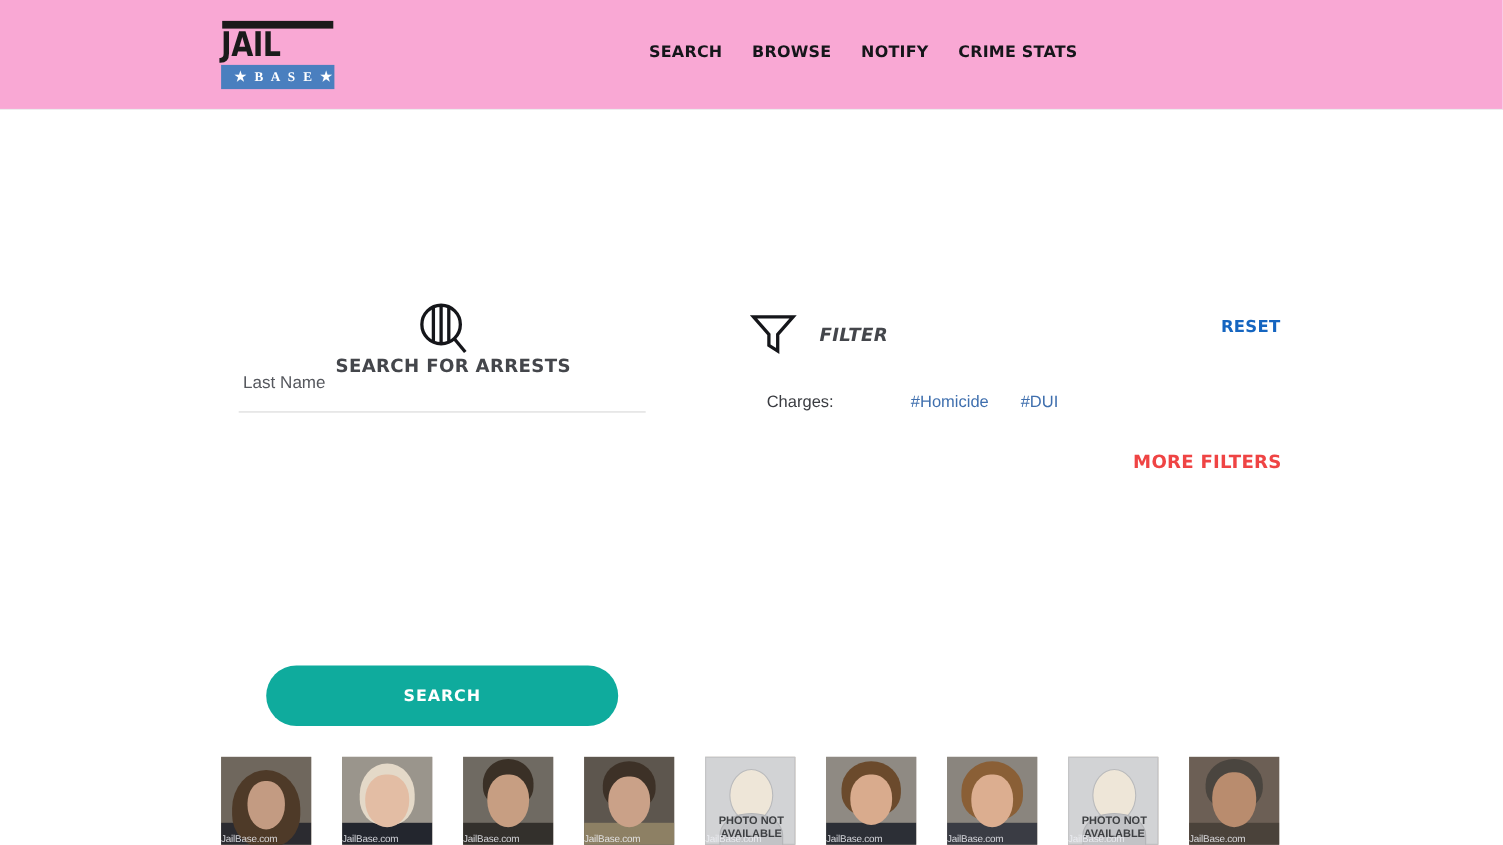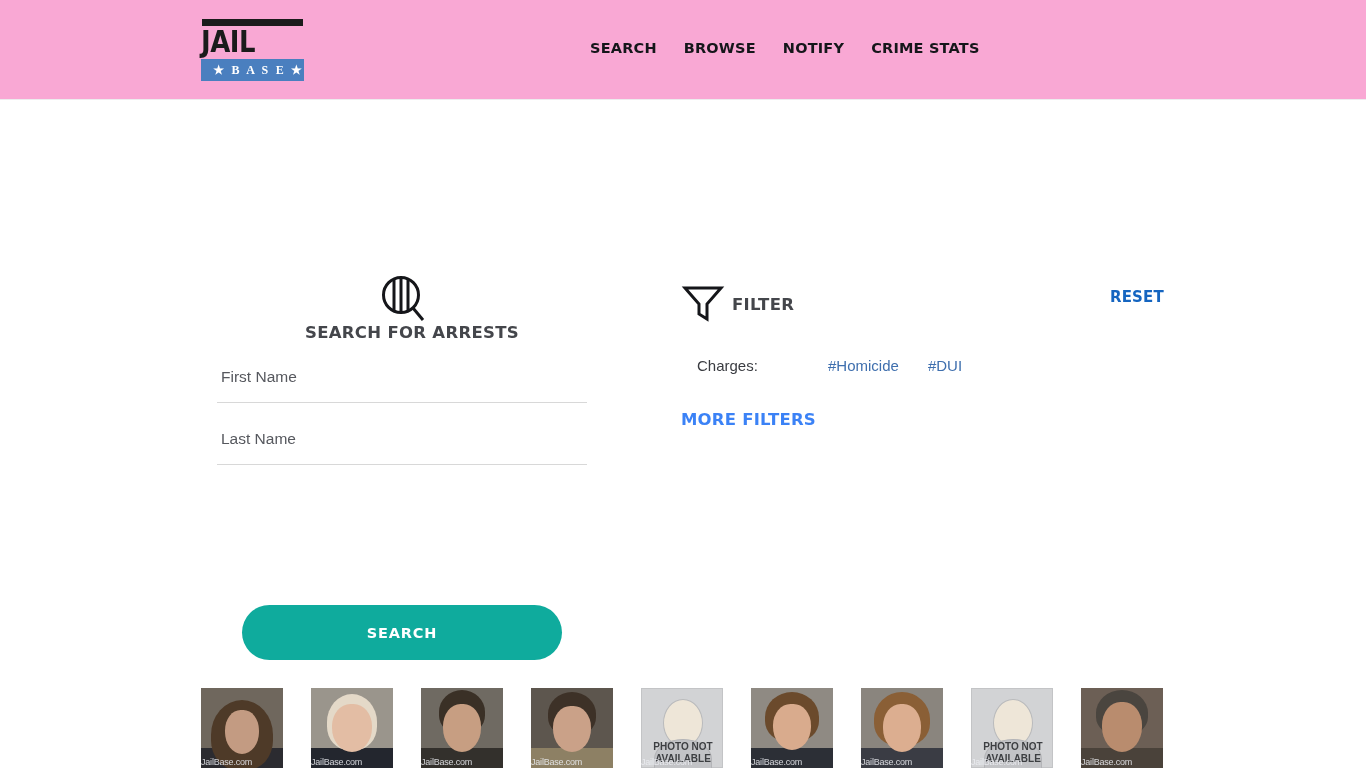--- a/index.html
+++ b/index.html
@@ -203,26 +203,27 @@
     position: relative;
     height: 56px;
   }
   .filter-icon-wrap {
     position: absolute;
     left: 0; top: 4px;
     width: 44px; height: 40px;
   }
   .filter-title {
     position: absolute;
-    left: 51px; top: 15px;
+    left: 64px; top: 15px;
     color: #44464b;
     font-size: 16.5px;
     font-weight: bold;
     letter-spacing: 0.3px;
     font-family: "DejaVu Sans", sans-serif;
+    font-style: italic;
   }
   .reset-link {
     position: absolute;
     right: 1px; top: 8px;
     color: #1565c0;
     font-size: 15px;
     font-weight: bold;
     letter-spacing: 0.2px;
     text-decoration: none;
     cursor: pointer;
@@ -253,22 +254,22 @@
     font-size: 15px;
     text-decoration: none;
     cursor: pointer;
     font-family: "Liberation Sans", sans-serif;
   }
 
   .more-filters {
     position: absolute;
     left: 0; top: 130px;
     width: 484px;
-    text-align: left;
-    color: #3b82f6;
+    text-align: right;
+    color: #ef4444;
     font-size: 16.5px;
     font-weight: bold;
     letter-spacing: 0.2px;
     text-decoration: none;
     cursor: pointer;
     font-family: "DejaVu Sans", sans-serif;
   }
 
   
   .mugshot-strip {
@@ -378,23 +379,20 @@
           <circle cx="21" cy="20" r="17.5" fill="none" stroke="#15161a" stroke-width="3"></circle>
           <line x1="14" y1="4.5" x2="14" y2="35.5" stroke="#15161a" stroke-width="3"></line>
           <line x1="21" y1="2.8" x2="21" y2="37.2" stroke="#15161a" stroke-width="3"></line>
           <line x1="28" y1="4.5" x2="28" y2="35.5" stroke="#15161a" stroke-width="3"></line>
           <line x1="33" y1="33" x2="43" y2="45" stroke="#15161a" stroke-width="3"></line>
         </svg>
       </span>
       <span class="panel-title">SEARCH FOR ARRESTS</span>
     </div>
 
-    <div class="field" style="margin-top:28px;">
-      <input type="text" placeholder="First Name" style="">
-    </div>
 
     <div class="field">
       <input type="text" placeholder="Last Name" style="">
     </div>
 
     <button class="search-button">SEARCH</button>
   </section>
 
   <section class="filter-panel">
     <div class="filter-head">

